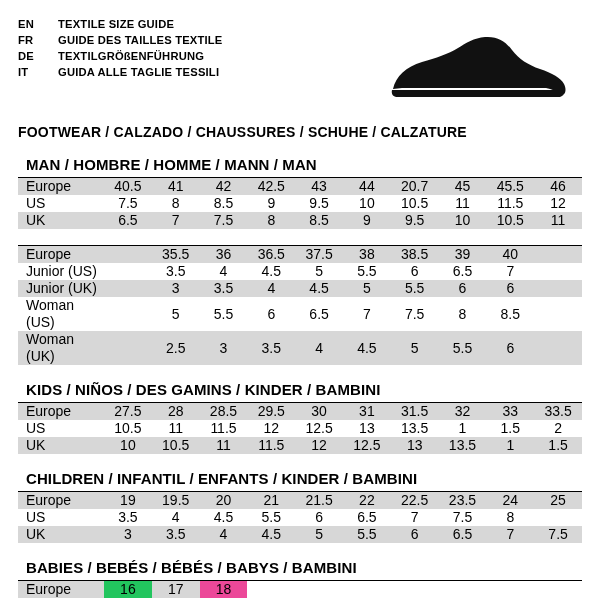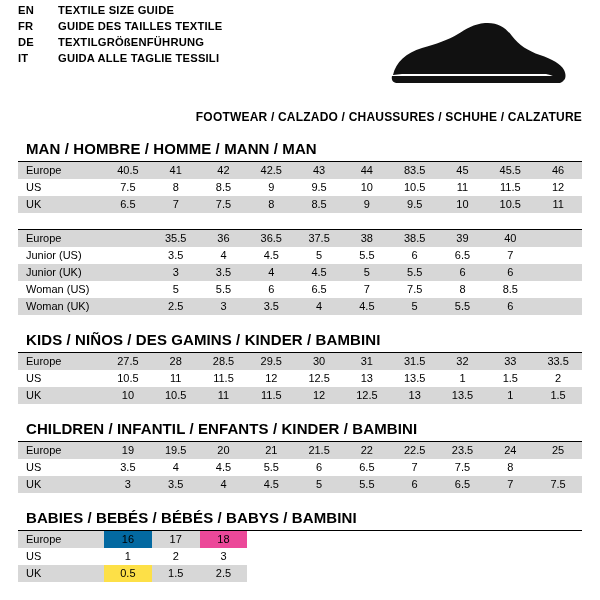--- a/index.html
+++ b/index.html
@@ -12,21 +12,21 @@
     background: #ffffff;
     font-family: "Liberation Sans", sans-serif;
     color: #000000;
     overflow: hidden;
   }
   .page {
     position: relative;
     width: 600px;
     height: 479px;
     box-sizing: border-box;
-    padding: 4px 18px 0 18px;
+    padding: 18px 18px 0 18px;
   }
 
   
   .header {
     position: relative;
     height: 92px;
   }
   .lang-table {
     border-collapse: collapse;
     font-size: 11.2px;
@@ -44,25 +44,24 @@
   }
   .shoe-icon {
     position: absolute;
     right: 10px;
     top: 16px;
     width: 190px;
     height: 72px;
   }
 
   .footwear-title {
-    font-size: 12px;
+    font-size: 14px;
     font-weight: bold;
     margin-top: 14px;
     letter-spacing: 0.2px;
-    text-align: right;
   }
 
   
   .section {
     margin-top: 16px;
   }
   .section-title {
     font-size: 15px;
     font-weight: bold;
     padding: 0 0 4px 8px;
@@ -70,21 +69,21 @@
   }
   .rule {
     height: 1px;
     background: #000;
     width: 100%;
     margin-bottom: 0;
   }
   table.sizes {
     border-collapse: collapse;
     width: 100%;
-    font-size: 11px;
+    font-size: 14px;
     table-layout: fixed;
   }
   table.sizes td {
     height: 17px;
     line-height: 17px;
     text-align: center;
     padding: 0;
   }
   table.sizes td.label {
     text-align: left;
@@ -140,21 +139,21 @@
     <table class="sizes">
       <tbody>
         <tr class="shaded">
           <td class="label">Europe</td>
           <td>40.5</td>
           <td>41</td>
           <td>42</td>
           <td>42.5</td>
           <td>43</td>
           <td>44</td>
-          <td>83.5</td>
+          <td>20.7</td>
           <td>45</td>
           <td>45.5</td>
           <td>46</td>
         </tr>
         <tr class="plain">
           <td class="label">US</td>
           <td>7.5</td>
           <td>8</td>
           <td>8.5</td>
           <td>9</td>
@@ -351,21 +350,21 @@
     </table>
   </div>
 
   <div class="section babies">
     <div class="section-title">BABIES / BEBÉS / BÉBÉS / BABYS / BAMBINI</div>
     <div class="rule"></div>
     <table class="sizes">
       <tbody>
         <tr>
           <td class="label" style="background:#d7d7d7">Europe</td>
-          <td style="background:#0369a1">16</td>
+          <td style="background:#22c55e">16</td>
           <td style="background:#d7d7d7">17</td>
           <td style="background:#ec4899">18</td>
           <td></td>
           <td></td>
           <td></td>
           <td></td>
           <td></td>
           <td></td>
           <td></td>
         </tr>

